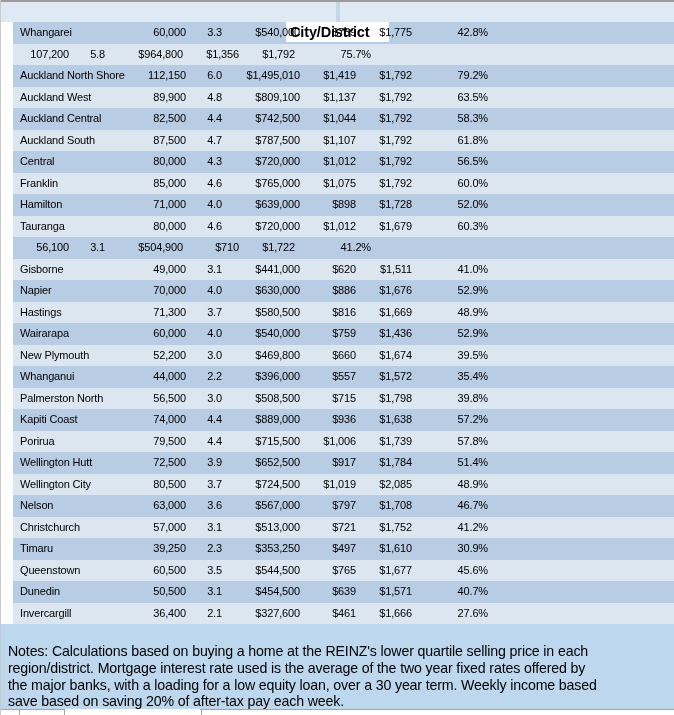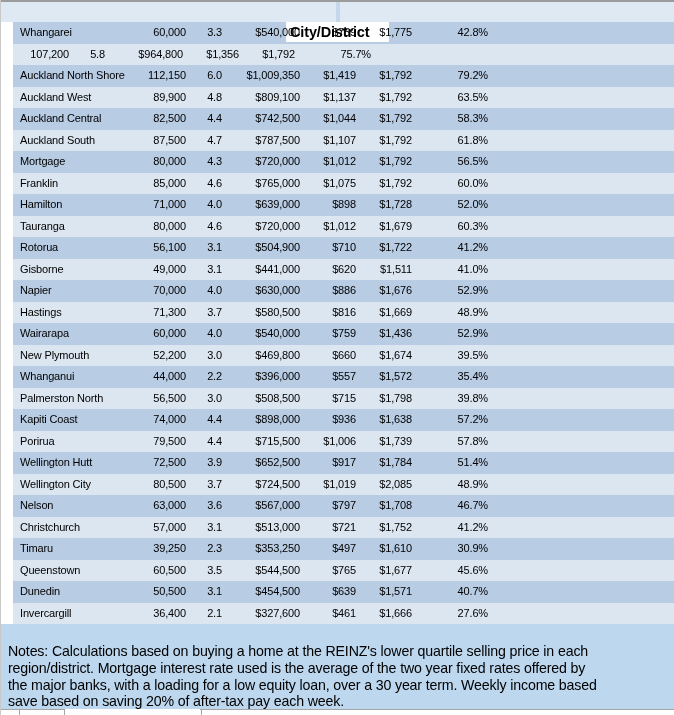--- a/index.html
+++ b/index.html
@@ -111,21 +111,21 @@
         <div class="cell num c3">$964,800</div>
         <div class="cell num c4">$1,356</div>
         <div class="cell num c5">$1,792</div>
         <div class="cell num c6">75.7%</div>
         <div class="filler"></div>
       </div>
       <div class="row dark">
         <div class="cell c-name">Auckland North Shore</div>
         <div class="cell num c1">112,150</div>
         <div class="cell num c2">6.0</div>
-        <div class="cell num c3">$1,009,350</div>
+        <div class="cell num c3">$1,495,010</div>
         <div class="cell num c4">$1,419</div>
         <div class="cell num c5">$1,792</div>
         <div class="cell num c6">79.2%</div>
         <div class="filler"></div>
       </div>
       <div class="row light">
         <div class="cell c-name">Auckland West</div>
         <div class="cell num c1">89,900</div>
         <div class="cell num c2">4.8</div>
         <div class="cell num c3">$809,100</div>
@@ -148,21 +148,21 @@
         <div class="cell c-name">Auckland South</div>
         <div class="cell num c1">87,500</div>
         <div class="cell num c2">4.7</div>
         <div class="cell num c3">$787,500</div>
         <div class="cell num c4">$1,107</div>
         <div class="cell num c5">$1,792</div>
         <div class="cell num c6">61.8%</div>
         <div class="filler"></div>
       </div>
       <div class="row dark">
-        <div class="cell c-name">Mortgage</div>
+        <div class="cell c-name">Central</div>
         <div class="cell num c1">80,000</div>
         <div class="cell num c2">4.3</div>
         <div class="cell num c3">$720,000</div>
         <div class="cell num c4">$1,012</div>
         <div class="cell num c5">$1,792</div>
         <div class="cell num c6">56.5%</div>
         <div class="filler"></div>
       </div>
       <div class="row light">
         <div class="cell c-name">Franklin</div>
@@ -188,21 +188,20 @@
         <div class="cell c-name">Tauranga</div>
         <div class="cell num c1">80,000</div>
         <div class="cell num c2">4.6</div>
         <div class="cell num c3">$720,000</div>
         <div class="cell num c4">$1,012</div>
         <div class="cell num c5">$1,679</div>
         <div class="cell num c6">60.3%</div>
         <div class="filler"></div>
       </div>
       <div class="row dark">
-        <div class="cell c-name">Rotorua</div>
         <div class="cell num c1">56,100</div>
         <div class="cell num c2">3.1</div>
         <div class="cell num c3">$504,900</div>
         <div class="cell num c4">$710</div>
         <div class="cell num c5">$1,722</div>
         <div class="cell num c6">41.2%</div>
         <div class="filler"></div>
       </div>
       <div class="row light">
         <div class="cell c-name">Gisborne</div>
@@ -271,21 +270,21 @@
         <div class="cell num c3">$508,500</div>
         <div class="cell num c4">$715</div>
         <div class="cell num c5">$1,798</div>
         <div class="cell num c6">39.8%</div>
         <div class="filler"></div>
       </div>
       <div class="row dark">
         <div class="cell c-name">Kapiti Coast</div>
         <div class="cell num c1">74,000</div>
         <div class="cell num c2">4.4</div>
-        <div class="cell num c3">$898,000</div>
+        <div class="cell num c3">$889,000</div>
         <div class="cell num c4">$936</div>
         <div class="cell num c5">$1,638</div>
         <div class="cell num c6">57.2%</div>
         <div class="filler"></div>
       </div>
       <div class="row light">
         <div class="cell c-name">Porirua</div>
         <div class="cell num c1">79,500</div>
         <div class="cell num c2">4.4</div>
         <div class="cell num c3">$715,500</div>

